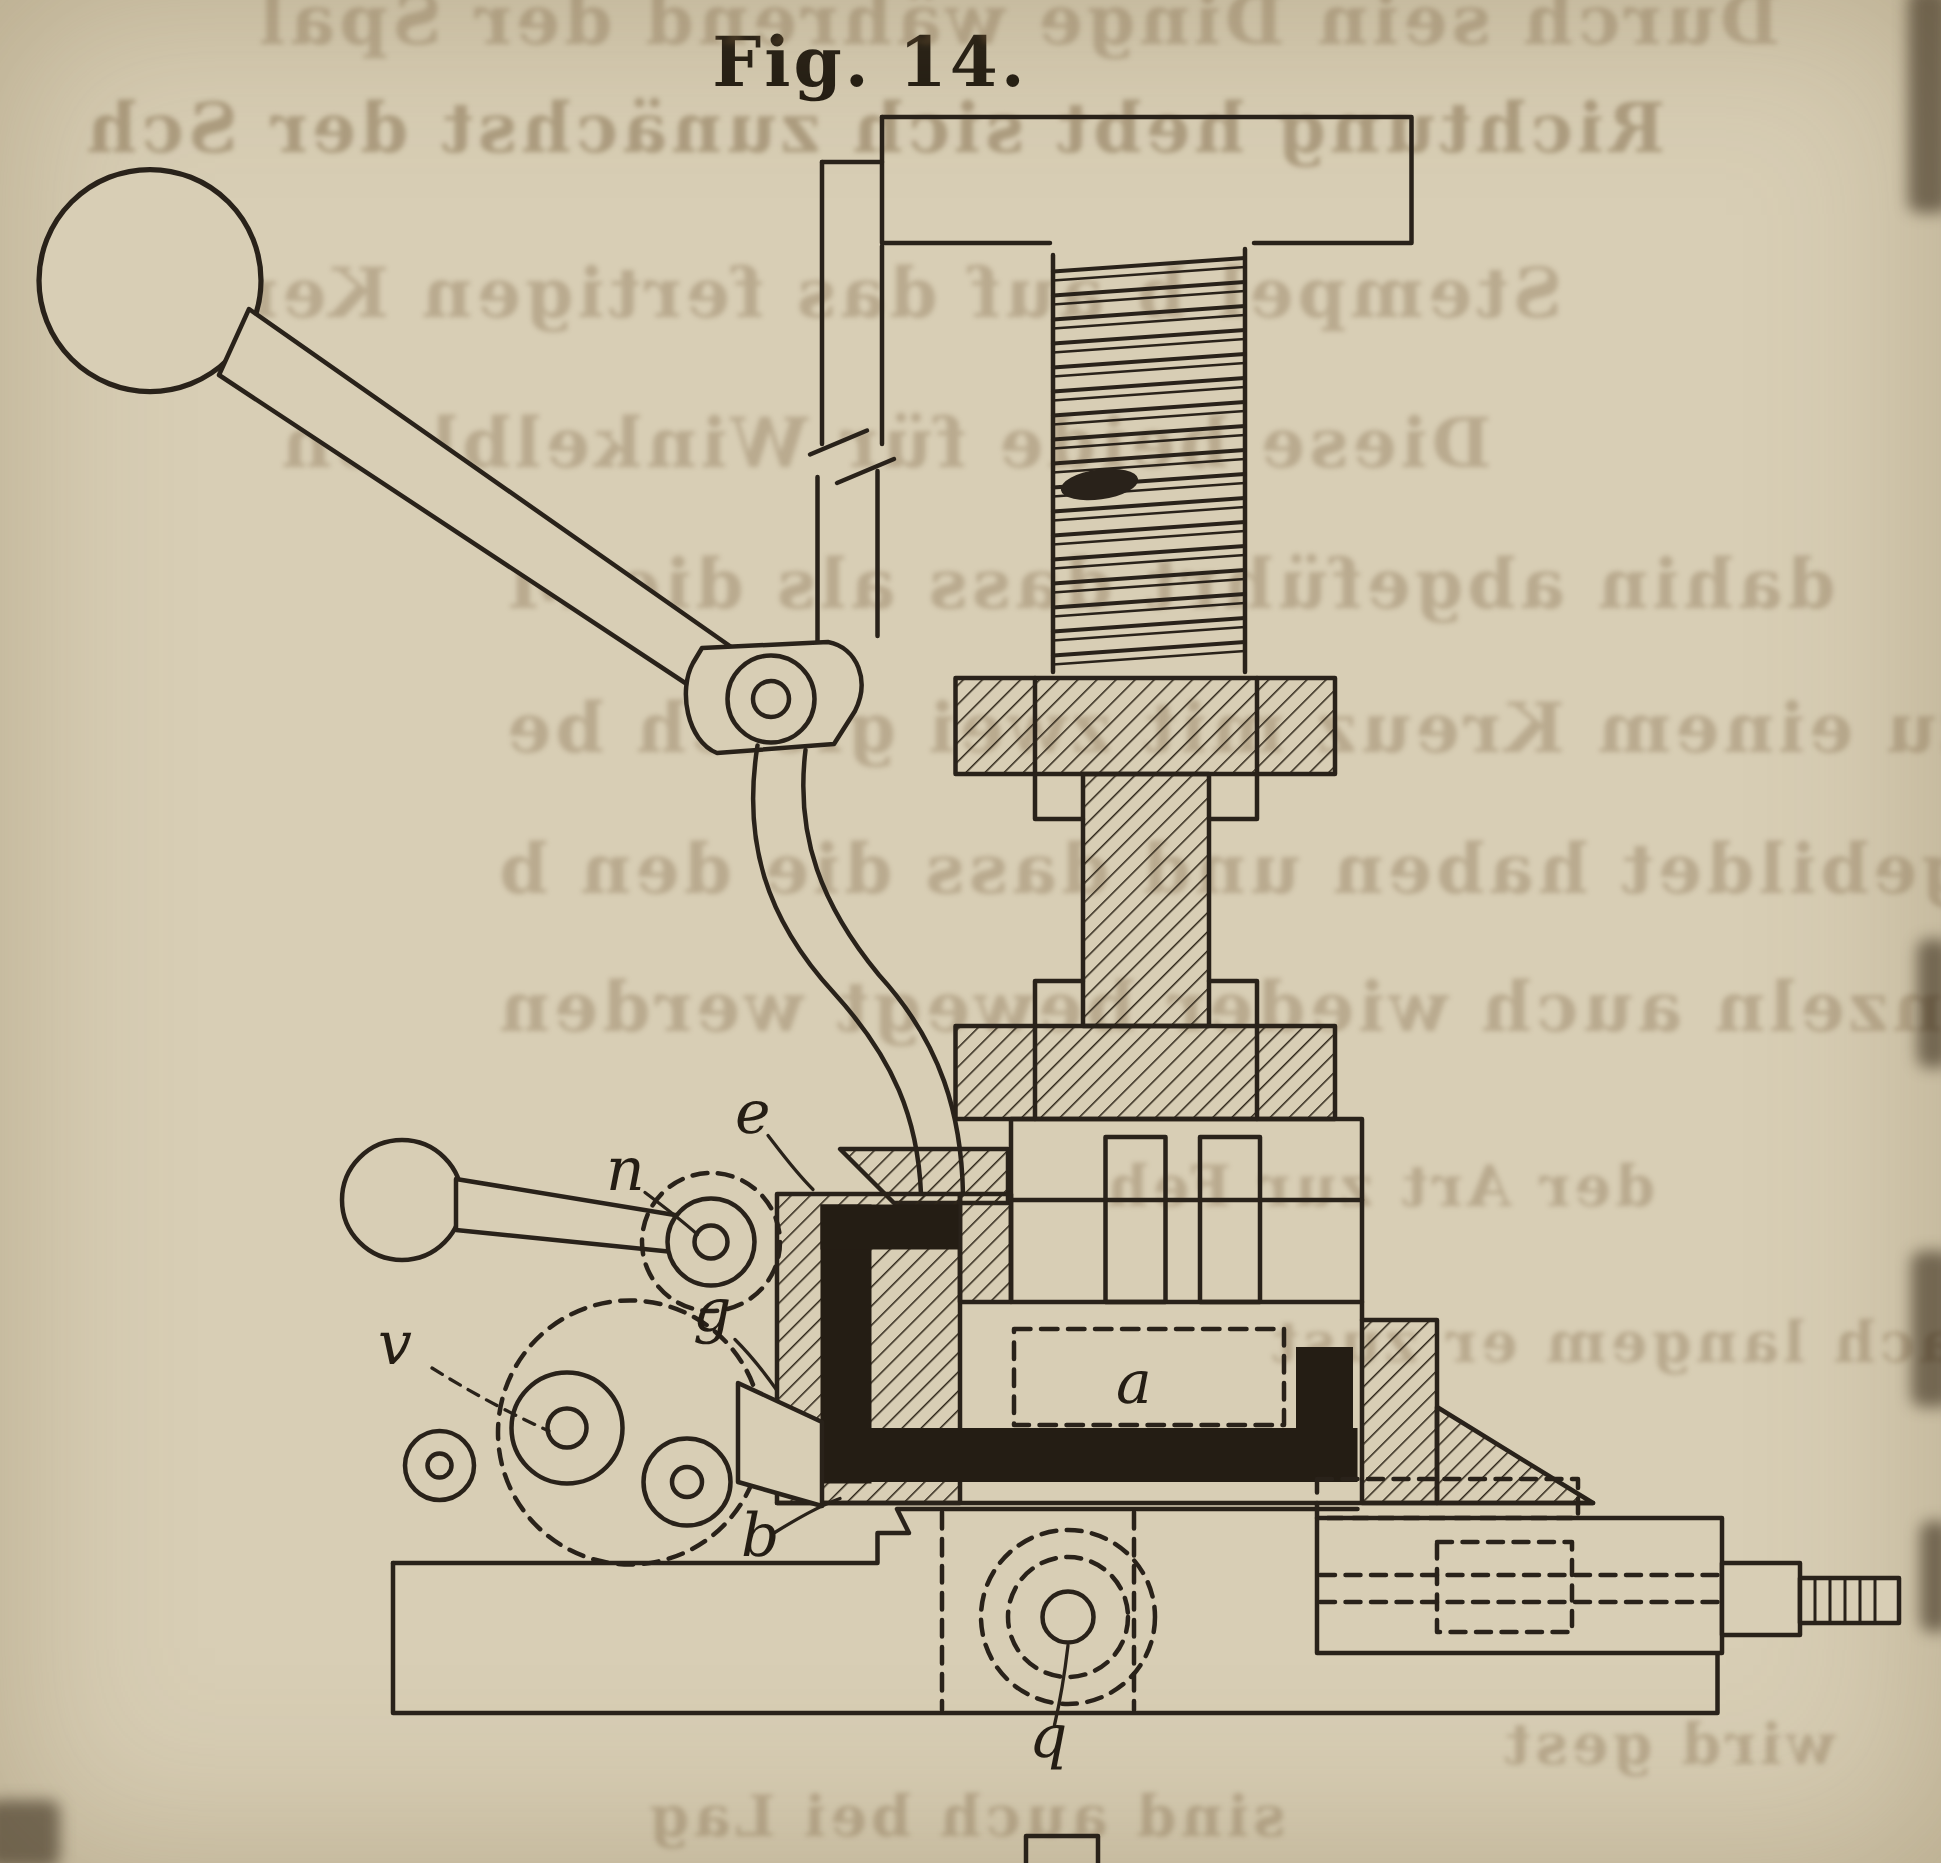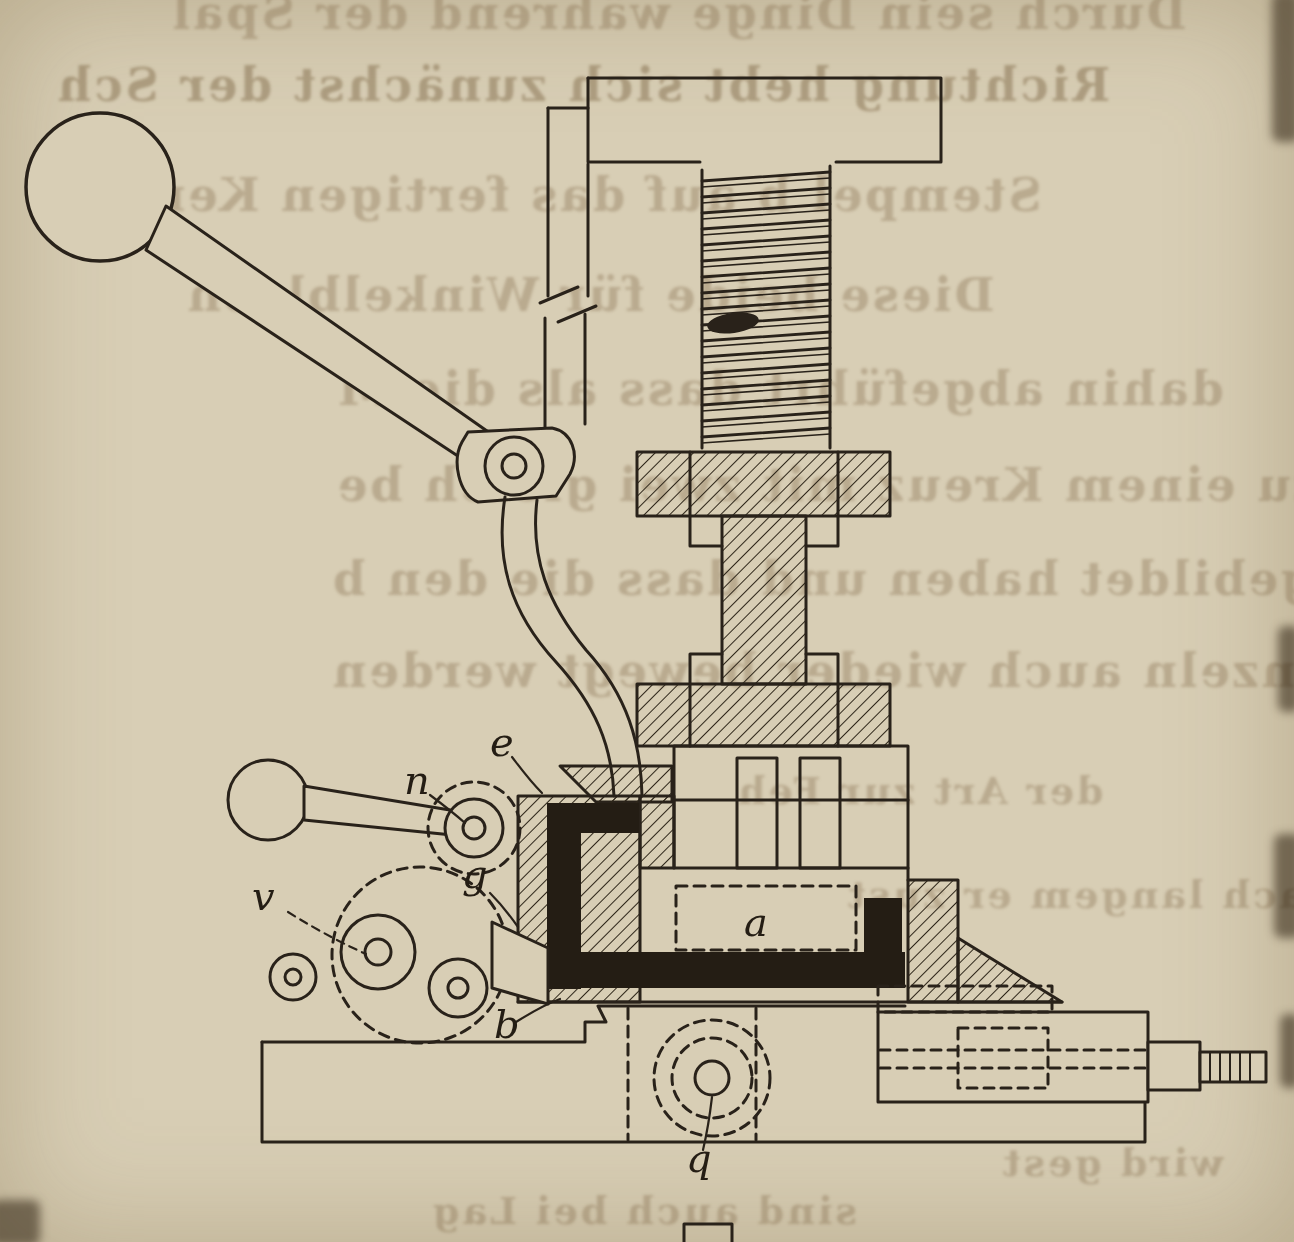--- a/index.html
+++ b/index.html
@@ -45,20 +45,21 @@
     <span class="bleed" style="top:362px;left:335px">dahin abgeführt dass als die M</span>
     <span class="bleed" style="top:458px;left:335px">zu einem Kreuz mit zwei gleich be</span>
     <span class="bleed" style="top:552px;left:330px">gebildet haben und dass die den b</span>
     <span class="bleed" style="top:644px;left:330px">einzeln auch wieder bewegt werden</span>
     <span class="bleed small" style="top:768px;left:735px">der Art zur Feh</span>
     <span class="bleed small" style="top:872px;left:845px">lach langem er zust</span>
     <span class="bleed small" style="top:1140px;left:1000px">wird gest</span>
     <span class="bleed small" style="top:1188px;left:430px">sind auch bei Lag</span>
   </div>
 
+  <div class="fig-title">Fig. 14.</div>
 
   <svg class="drawing" width="1294" height="1242" viewBox="0 0 1294 1242">
     <defs>
       <pattern id="hatch" width="9" height="9" patternTransform="rotate(45)" patternUnits="userSpaceOnUse">
         <line x1="0" y1="0" x2="0" y2="9" stroke="#2e2619" stroke-width="2"></line>
       </pattern>
     </defs>
 
     <g stroke="#29221a" stroke-width="3" fill="none" stroke-linecap="round" stroke-linejoin="round">
 

